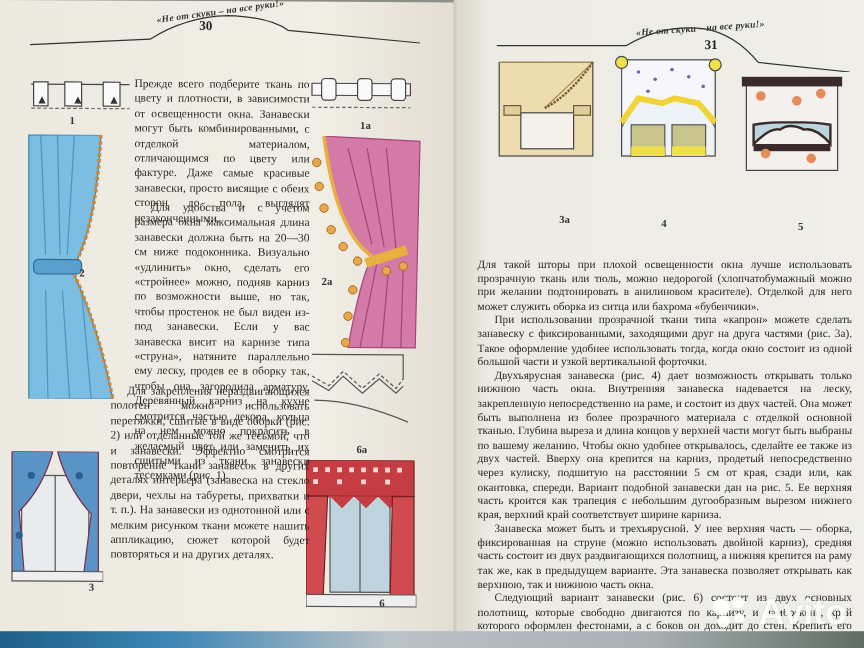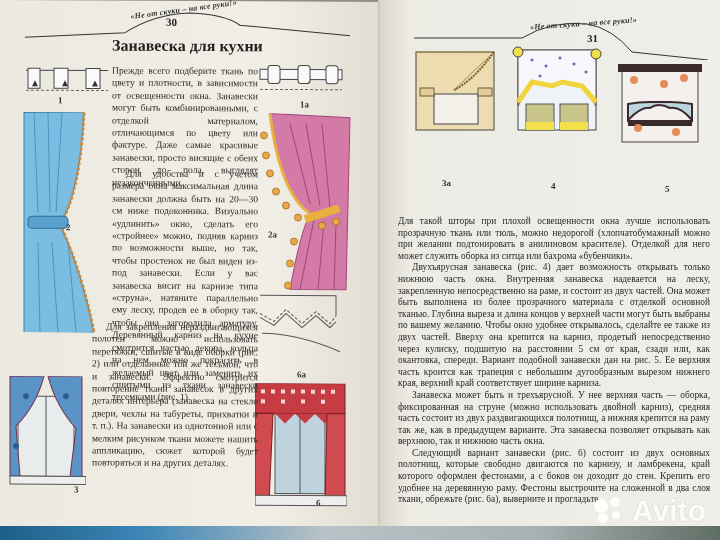--- a/index.html
+++ b/index.html
@@ -29,21 +29,20 @@
 
 <div class="backdrop"></div>
 <div class="top-shadow"></div>
 
 <div class="page page-left">
   <svg class="header-rule" style="left:20px;top:10px;" width="340" height="30" viewBox="0 0 340 30">
     <path d="M5 27 L105 22 Q135 3 170 2 Q205 3 220 14 L330 24" stroke="#333" stroke-width="1" fill="none"></path>
   </svg>
   <div class="runner" style="left:130px;top:4px;transform:rotate(-8deg);">«Не от скуки – на все руки!»</div>
   <div class="page-num" style="left:166px;top:15px;">30</div>
-  <div class="title">Занавеска для кухни</div>
 
   <svg class="fig" style="left:24px;top:64px;" width="86" height="30" viewBox="0 0 86 30">
     <line x1="2" y1="6" x2="84" y2="6" stroke="#444" stroke-width="1"></line>
     <rect x="4" y="4" width="12" height="20" fill="#fafafa" stroke="#444"></rect>
     <rect x="30" y="4" width="14" height="20" fill="#fafafa" stroke="#444"></rect>
     <rect x="62" y="4" width="14" height="20" fill="#fafafa" stroke="#444"></rect>
     <path d="M8 22 l3 -6 l3 6z M38 22 l3 -6 l3 6z M68 22 l3 -6 l3 6z" fill="#333"></path>
     <line x1="2" y1="26" x2="84" y2="26" stroke="#666" stroke-dasharray="3,2"></line>
   </svg>
   <div class="fig-label" style="left:58px;top:95px;">1</div>
@@ -152,21 +151,21 @@
   <div class="page-num" style="left:205px;top:32px;">31</div>
 
   <svg class="fig" style="left:32px;top:50px;" width="82" height="82" viewBox="0 0 82 82">
     <rect x="2" y="2" width="78" height="78" fill="#eddcb0" stroke="#444"></rect>
     <rect x="20" y="44" width="44" height="30" fill="#f4f1ea" stroke="#444"></rect>
     <path d="M2 2 L80 2 L40 40" fill="none" stroke="#a58a4b"></path>
     <path d="M80 2 Q60 30 40 40" stroke="#7a5a2b" stroke-dasharray="2,1" stroke-width="2" fill="none"></path>
     <rect x="6" y="38" width="14" height="8" fill="#e3cd98" stroke="#6c5a3b"></rect>
     <rect x="64" y="38" width="14" height="8" fill="#e3cd98" stroke="#6c5a3b"></rect>
   </svg>
-  <div class="fig-label" style="left:60px;top:178px;text-align:center;">3а</div>
+  <div class="fig-label" style="left:84px;top:178px;text-align:center;">3а</div>
 
   <svg class="fig" style="left:130px;top:46px;" width="90" height="92" viewBox="0 0 90 92">
     <rect x="6" y="4" width="78" height="80" fill="#eef3f8" stroke="#444"></rect>
     <path d="M6 4 L84 4 L84 60 L70 40 L50 36 L40 40 L20 36 L6 60 Z" fill="#f7f7fb" stroke="#555"></path>
     <path d="M6 56 L20 36 L40 40 L50 36 L70 40 L84 56" stroke="#f0d43a" stroke-width="5" fill="none"></path>
     <circle cx="6" cy="6" r="5" fill="#f2e04a" stroke="#444"></circle>
       <circle cx="84" cy="8" r="5" fill="#f2e04a" stroke="#444"></circle>
     <rect x="14" y="58" width="28" height="26" fill="#c9c58a" stroke="#555"></rect>
     <rect x="48" y="58" width="28" height="26" fill="#c9c58a" stroke="#555"></rect>
     <rect x="14" y="76" width="28" height="8" fill="#f2e04a"></rect>
@@ -192,20 +191,21 @@
         <circle cx="46" cy="22" r="4"></circle>
         <circle cx="66" cy="16" r="4"></circle>
         <circle cx="20" cy="66" r="4"></circle>
         <circle cx="58" cy="70" r="4"></circle>
       </g>
   </svg>
   <div class="fig-label" style="left:283px;top:184px;">5</div>
 
   <div class="text-col" style="left:16px;top:216px;width:312px;font-size:9.4px;line-height:11.6px;">
     <p class="noindent">Для такой шторы при плохой освещенности окна лучше использовать прозрачную ткань или тюль, можно недорогой (хлопчатобумажный можно при желании подтонировать в анилиновом красителе). Отделкой для него может служить оборка из ситца или бахрома «бубенчики».</p>
+    <p>При использовании прозрачной ткани типа «капрон» можете сделать занавеску с фиксированными, заходящими друг на друга частями (рис. 3а). Такое оформление удобнее использовать тогда, когда окно состоит из одной большой части и узкой вертикальной форточки.</p>
     <p>Двухъярусная занавеска (рис. 4) дает возможность открывать только нижнюю часть окна. Внутренняя занавеска надевается на леску, закрепленную непосредственно на раме, и состоит из двух частей. Она может быть выполнена из более прозрачного материала с отделкой основной тканью. Глубина выреза и длина концов у верхней части могут быть выбраны по вашему желанию. Чтобы окно удобнее открывалось, сделайте ее также из двух частей. Вверху она крепится на карниз, продетый непосредственно через кулиску, подшитую на расстоянии 5 см от края, сзади или, как окантовка, спереди. Вариант подобной занавески дан на рис. 5. Ее верхняя часть кроится как трапеция с небольшим дугообразным вырезом нижнего края, верхний край соответствует ширине карниза.</p>
     <p>Занавеска может быть и трехъярусной. У нее верхняя часть — оборка, фиксированная на струне (можно использовать двойной карниз), средняя часть состоит из двух раздвигающихся полотнищ, а нижняя крепится на раму так же, как в предыдущем варианте. Эта занавеска позволяет открывать как верхнюю, так и нижнюю часть окна.</p>
     <p>Следующий вариант занавески (рис. 6) состоит из двух основных полотнищ, которые свободно двигаются по карнизу, и ламбрекена, край которого оформлен фестонами, а с боков он доходит до стен. Крепить его удобнее на деревянную раму. Фестоны выстрочите на сложенной в два слоя ткани, обрежьте (рис. 6а), выверните и прогладьте.</p>
   </div>
 </div>
 
 <div class="bottom-band"></div>
 
 <div class="avito">
   <div class="avito-dots">

